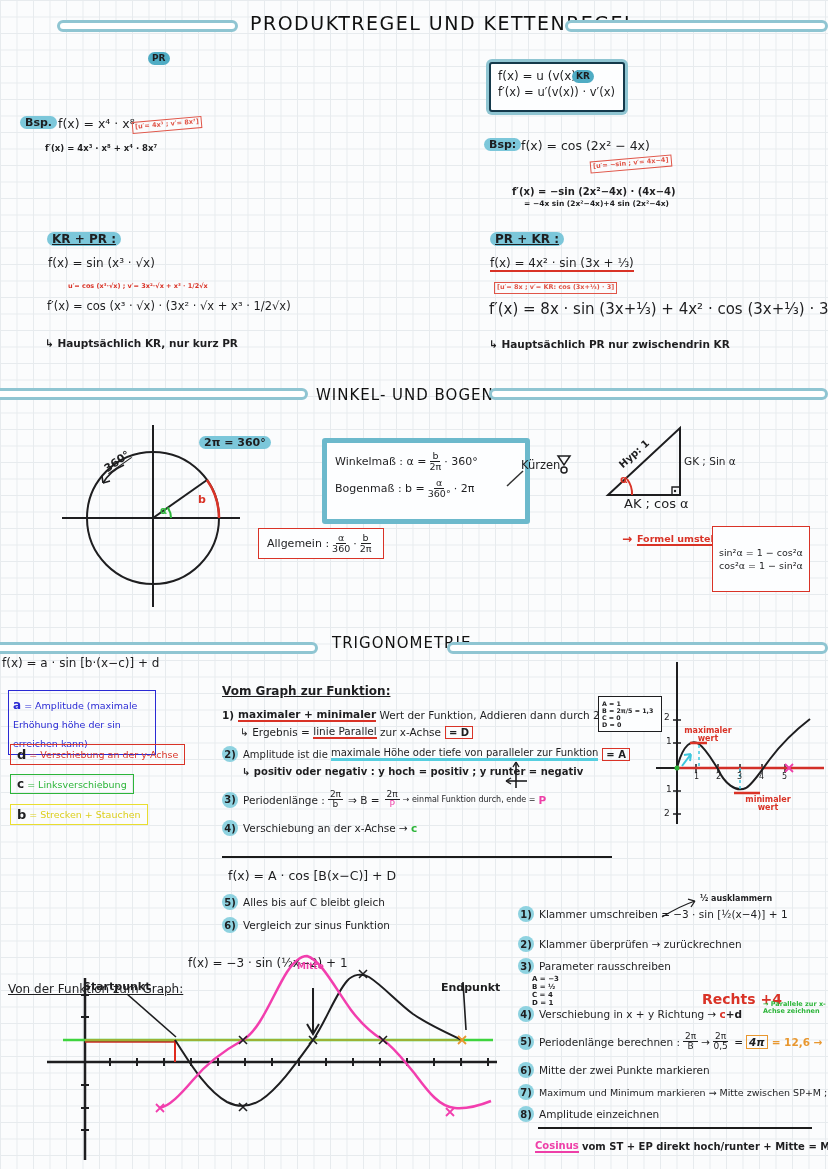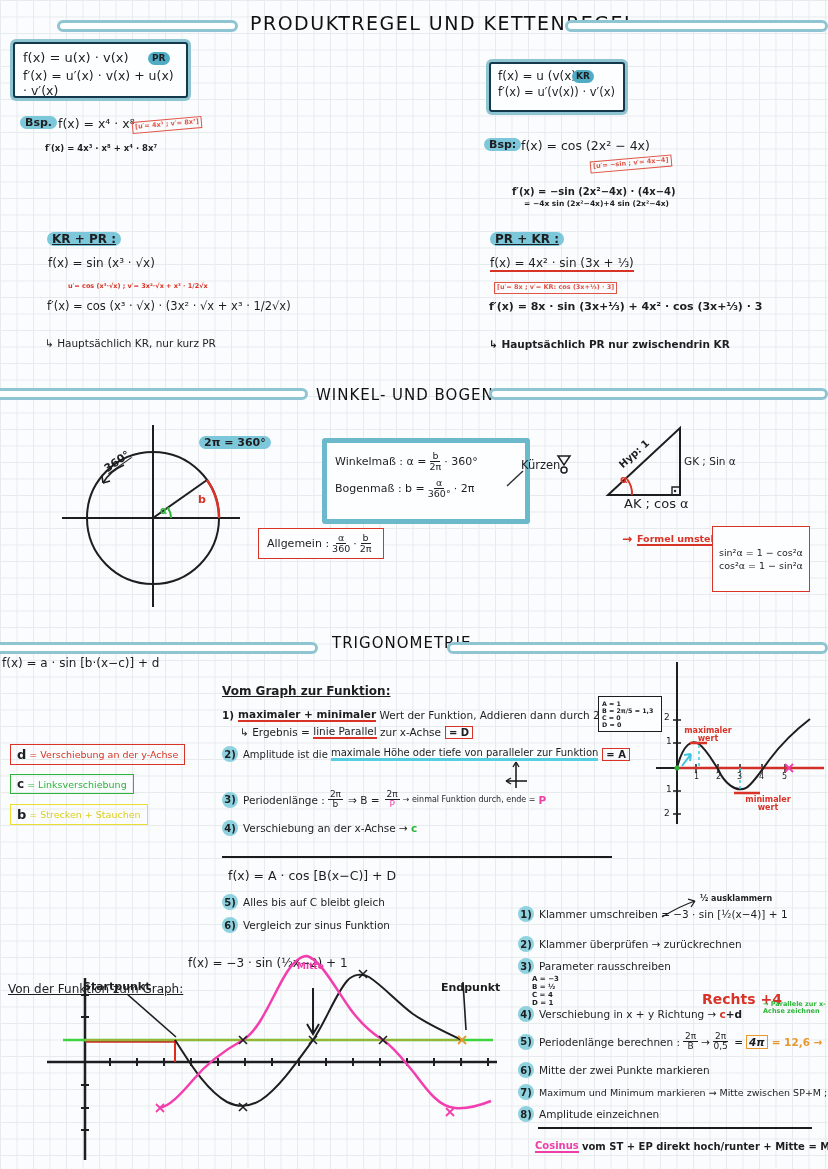--- a/index.html
+++ b/index.html
@@ -29,24 +29,20 @@
 </style>
 </head>
 <body>
 
 <div id="page">
 
   <div class="pill" style="left:57px;top:20px;width:175px;"></div>
   <div class="s" style="left:250px;top:12px;font-size:19px;letter-spacing:1.5px;color:#111;">PRODUKTREGEL UND KETTENREGEL</div>
   <div class="pill" style="left:565px;top:20px;width:257px;"></div>
 
-  <div class="tealbox" style="left:13px;top:42px;width:155px;height:40px;padding:6px 8px;">
-    <div style="font-size:13px;">f(x) = u(x) · v(x)</div>
-    <div style="font-size:12.5px;margin-top:3px;">f′(x) = u′(x) · v(x) + u(x) · v′(x)</div>
-  </div>
   <span class="s badge" style="left:148px;top:52px;">PR</span>
 
   <div class="tealbox" style="left:489px;top:62px;width:118px;height:36px;padding:5px 7px;">
     <div style="font-size:12px;">f(x) = u (v(x))</div>
     <div style="font-size:11.5px;margin-top:2px;">f′(x) = u′(v(x)) · v′(x)</div>
   </div>
   <span class="s badge" style="left:572px;top:70px;">KR</span>
 
   <span class="s hl" style="left:20px;top:116px;font-size:11px;">Bsp.</span>
   <span class="s" style="left:58px;top:116px;font-size:12.5px;">f(x) = x⁴ · x⁸</span>
@@ -56,26 +52,26 @@
   <span class="s hl" style="left:484px;top:138px;font-size:11px;">Bsp:</span>
   <span class="s" style="left:521px;top:138px;font-size:12.5px;">f(x) = cos (2x² − 4x)</span>
   <span class="s note" style="left:590px;top:158px;">[u′= −sin ; v′= 4x−4]</span>
   <span class="s" style="left:512px;top:186px;font-size:10px;font-weight:600;">f′(x) = −sin (2x²−4x) · (4x−4)</span>
   <span class="s" style="left:524px;top:199px;font-size:7.5px;font-weight:700;">= −4x sin (2x²−4x)+4 sin (2x²−4x)</span>
 
   <span class="s hl ublk" style="left:47px;top:232px;font-size:12px;">KR + PR :</span>
   <span class="s" style="left:48px;top:256px;font-size:12px;">f(x) = sin (x³ · √x)</span>
   <span class="s red" style="left:68px;top:283px;font-size:6.5px;font-weight:700;">u′= cos (x³·√x) ; v′= 3x²·√x + x³ · 1/2√x</span>
   <span class="s" style="left:47px;top:300px;font-size:11.5px;">f′(x) = cos (x³ · √x) · (3x² · √x + x³ · 1/2√x)</span>
-  <span class="s" style="left:45px;top:337px;font-size:10.5px;font-weight:400;">↳ Hauptsächlich KR, nur kurz PR</span>
+  <span class="s" style="left:45px;top:337px;font-size:10.5px;font-weight:700;">↳ Hauptsächlich KR, nur kurz PR</span>
 
   <span class="s hl ublk" style="left:490px;top:232px;font-size:12px;">PR + KR :</span>
   <span class="s ured" style="left:490px;top:256px;font-size:12px;">f(x) = 4x² · sin (3x + ⅓)</span>
   <span class="s note" style="left:494px;top:282px;transform:none;">[u′= 8x ; v′= KR: cos (3x+⅓) · 3]</span>
-  <span class="s" style="left:489px;top:300px;font-size:11px;font-weight:bold;">f′(x) = 8x · sin (3x+⅓) + 4x² · cos (3x+⅓) · 3</span>
+  <span class="s" style="left:489px;top:300px;font-size:15px;">f′(x) = 8x · sin (3x+⅓) + 4x² · cos (3x+⅓) · 3</span>
   <span class="s" style="left:489px;top:338px;font-size:10.5px;font-weight:700;">↳ Hauptsächlich PR nur zwischendrin KR</span>
 
   <div class="pill" style="left:-10px;top:388px;width:312px;"></div>
   <div class="s" style="left:316px;top:386px;font-size:15px;letter-spacing:1px;color:#111;">WINKEL- UND BOGENMAß</div>
   <div class="pill" style="left:489px;top:388px;width:333px;"></div>
 
   <svg style="left:40px;top:415px;" width="230" height="200" viewBox="0 0 230 200">
     <line x1="113" y1="10" x2="113" y2="192" stroke="#1e1e20" stroke-width="2"></line>
     <line x1="22" y1="103" x2="200" y2="103" stroke="#1e1e20" stroke-width="2"></line>
     <circle cx="113" cy="103" r="66" fill="none" stroke="#1e1e20" stroke-width="2"></circle>
@@ -143,20 +139,23 @@
   <div style="position:absolute;left:712px;top:526px;border:1.6px solid #d93327;padding:20px 6px;background:#fdfeff;">
     <div style="font-size:9.5px;">sin²α = 1 − cos²α</div>
     <div style="font-size:9.5px;margin-top:2px;">cos²α = 1 − sin²α</div>
   </div>
 
   <div class="pill" style="left:-10px;top:642px;width:322px;"></div>
   <div class="s" style="left:332px;top:634px;font-size:15px;letter-spacing:1px;color:#111;">TRIGONOMETRIE</div>
   <div class="pill" style="left:447px;top:642px;width:375px;"></div>
 
   <span class="s" style="left:2px;top:656px;font-size:12px;">f(x) = a · sin [b·(x−c)] + d</span>
+  <div style="position:absolute;left:8px;top:690px;width:138px;border:1.6px solid #2a2ad4;padding:3px 4px;">
+    <span class="blue" style="font-size:9.5px;white-space:normal;"><b style="font-size:12px;">a</b> <span>= Amplitude (maximale Erhöhung höhe der sin erreichen kann)</span></span>
+  </div>
   <div class="row" style="left:10px;top:744px;border:1.6px solid #d93327;padding:2px 6px;">
     <b style="font-size:13px;">d</b>
     <span class="red" style="font-size:9.5px;margin-left:3px;">= Verschiebung an der y-Achse</span>
   </div>
   <div class="row" style="left:10px;top:774px;border:1.6px solid #2db53a;padding:2px 6px;">
     <b style="font-size:12px;">c</b>
     <span class="green" style="font-size:9.5px;margin-left:3px;">= Linksverschiebung</span>
   </div>
   <div class="row" style="left:10px;top:804px;border:1.6px solid #e9de2f;padding:2px 6px;">
     <b style="font-size:13px;">b</b>
@@ -174,20 +173,21 @@
     <span class="ured">linie Parallel</span>&nbsp;
     <span>zur x-Achse</span>
     <span class="rbox" style="font-size:10px;">= D</span>
   </div>
   <div class="row" style="left:222px;top:746px;font-size:10px;">
     <span class="nc">2)</span>
     <span>Amplitude ist die</span>&nbsp;
     <span class="ucyan">maximale Höhe oder tiefe von paralleler zur Funktion</span>
     <span class="rbox" style="font-size:10px;">= A</span>
   </div>
+  <span class="s" style="left:242px;top:766px;font-size:10px;font-weight:600;">↳ positiv oder negativ : y hoch = positiv ; y runter = negativ</span>
   <svg style="left:502px;top:758px;" width="28" height="34" viewBox="0 0 28 34">
     <line x1="14" y1="4" x2="14" y2="30" stroke="#1e1e20" stroke-width="1.6"></line>
     <line x1="4" y1="23" x2="25" y2="23" stroke="#1e1e20" stroke-width="1.6"></line>
     <path d="M14,4 l-3,5 M14,4 l3,5 M4,23 l5,-3 M4,23 l5,3" stroke="#1e1e20" stroke-width="1.4" fill="none"></path>
   </svg>
   <div class="row" style="left:222px;top:790px;font-size:10.5px;">
     <span class="nc">3)</span>
     <span>Periodenlänge :</span>
     <span class="frac" style="font-size:9px;">
       <span class="fn">2π</span>

